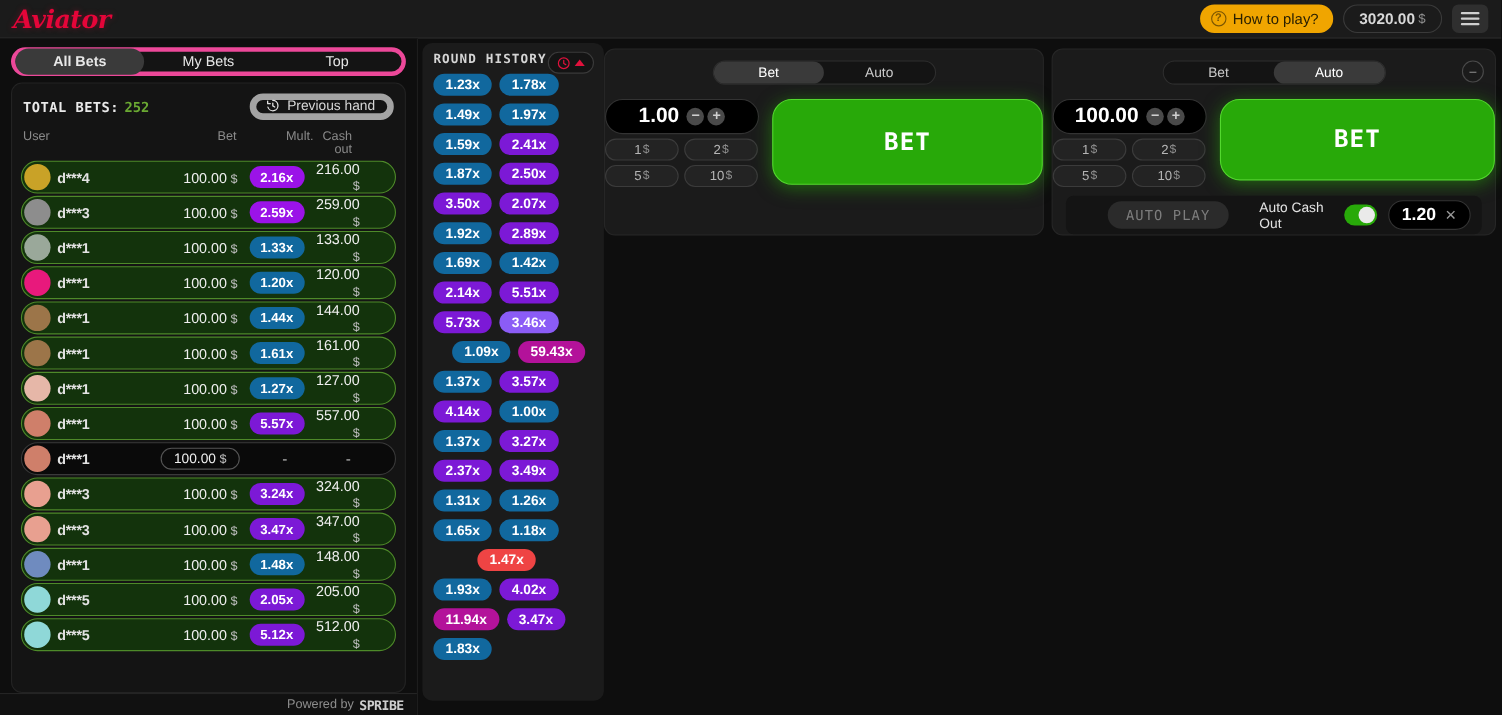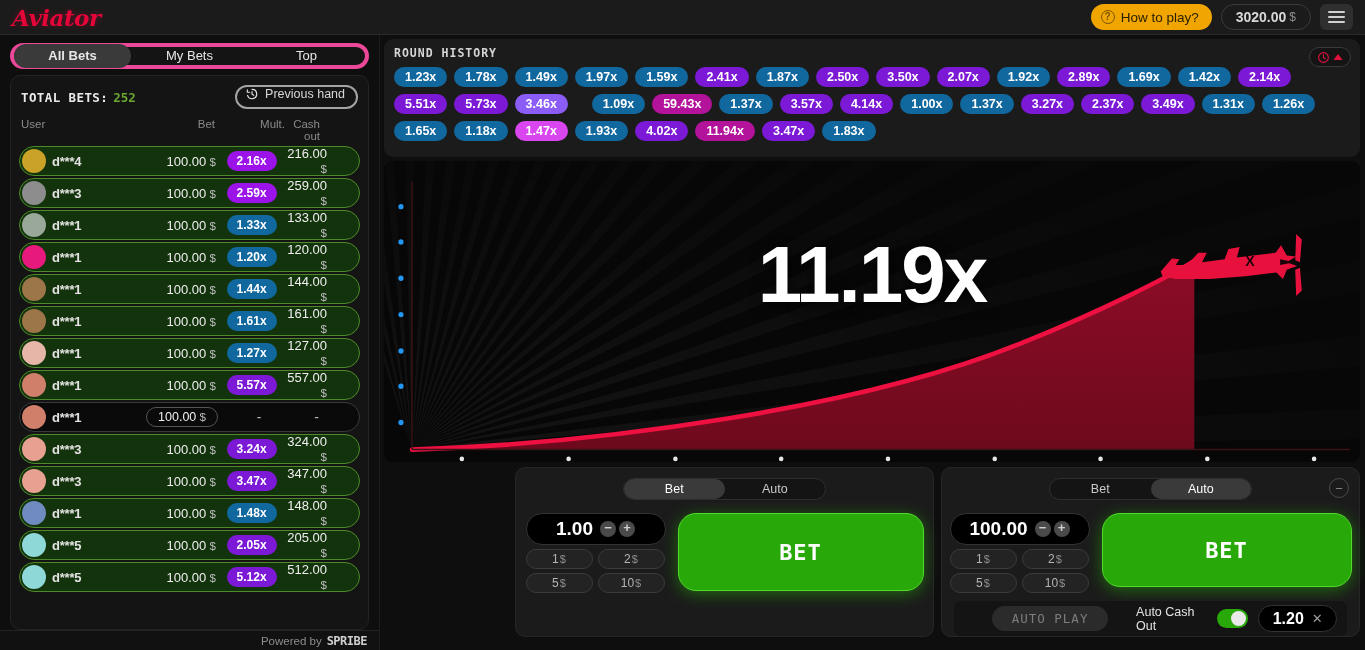--- a/index.html
+++ b/index.html
@@ -85,22 +85,22 @@
     margin: 0 10px 0 10px;
     border: 1px solid #232323; border-radius: 10px;
     background: #141414;
     flex: 1; display: flex; flex-direction: column; min-height: 0;
     overflow: hidden;
   }
   .totals { display: flex; align-items: center; padding: 9px 10px 5px 10px; }
   .totals-label { font-family: "DejaVu Sans Mono", monospace; font-size: 12.5px; font-weight: bold; letter-spacing: 0.4px; color: #e9e9e9; }
   .totals-count { font-family: "DejaVu Sans Mono", monospace; font-size: 12.5px; font-weight: bold; color: #6aa832; margin-left: 5px; }
   .prev-hand {
-    margin-left: auto; border: 2px solid #a3a3a3; border-radius: 13px;
-    height: 24px; display: flex; align-items: flex-start; gap: 6px;
+    margin-left: auto; border: 6px solid #a3a3a3; border-radius: 13px;
+    height: 24px; display: flex; align-items: flex-end; gap: 6px;
     padding: 0 11px 0 8px; font-size: 12.5px; color: #d7d7d7; cursor: pointer;
   }
   .hist-ic { width: 14px; height: 14px; }
 
   .cols { display: flex; padding: 4px 10px 4px 10px; font-size: 11.5px; color: #8a8a8a; }
   .c-user { width: 122px; }
   .c-bet  { width: 72px; text-align: right; }
   .c-mult { width: 70px; text-align: right; }
   .c-cash { flex: 1; text-align: right; padding-right: 38px; }
 
@@ -142,21 +142,21 @@
     border-top: 1px solid #242424;
     display: flex; align-items: center; padding: 0 12px;
     font-size: 11.5px; color: #9a9a9a;
   }
   .pf { color: #9a9a9a; display:flex; align-items:center; gap:5px;margin-top:40px;}
   .pf-ic { width: 12px; height: 12px; }
   .spribe { margin-left: auto; display: flex; align-items: center; gap: 5px; color:#8d8d8d; }
   .spribe b { font-family: "DejaVu Sans Mono", monospace; letter-spacing: -0.5px; color: #cfcfcf; font-size: 12px;}
 
   
-  .right { flex: 1; display: flex; flex-direction: column; padding: 4px 5px 13px 4px; min-width:0;align-items:flex-end; }
+  .right { flex: 1; display: flex; flex-direction: row; padding: 4px 5px 13px 4px; min-width:0; }
 
   .history {
     background: #1b1b1b; border-radius: 9px;
     padding: 7px 10px 8px 10px; position: relative;
     min-height: 118px;
   }
   .history-title {
     font-family: "DejaVu Sans Mono", monospace;
     font-size: 11.5px; font-weight: bold; letter-spacing: 1px; color: #d5d5d5;
     margin-bottom: 7px;
@@ -498,21 +498,21 @@
             <div class="hpill" style="background: rgb(124, 25, 214);">4.14x</div>
             <div class="hpill" style="background: rgb(17, 104, 158);">1.00x</div>
             <div class="hpill" style="background: rgb(17, 104, 158);">1.37x</div>
             <div class="hpill" style="background: rgb(124, 25, 214);">3.27x</div>
             <div class="hpill" style="background: rgb(124, 25, 214);">2.37x</div>
             <div class="hpill" style="background: rgb(124, 25, 214);">3.49x</div>
             <div class="hpill" style="background: rgb(17, 104, 158);">1.31x</div>
             <div class="hpill" style="background: rgb(17, 104, 158);">1.26x</div>
             <div class="hpill" style="background: rgb(17, 104, 158);">1.65x</div>
             <div class="hpill" style="background: rgb(17, 104, 158);">1.18x</div>
-            <div class="hpill" style="background: #d946ef;">1.47x</div>
+            <div class="hpill" style="background: #ef4444; margin-left: 40px;">1.47x</div>
             <div class="hpill" style="background: rgb(17, 104, 158);">1.93x</div>
             <div class="hpill" style="background: rgb(124, 25, 214);">4.02x</div>
             <div class="hpill" style="background: rgb(179, 18, 154);">11.94x</div>
             <div class="hpill" style="background: rgb(124, 25, 214);">3.47x</div>
             <div class="hpill" style="background: rgb(17, 104, 158);">1.83x</div>
           </div>
       </div>
 
       <div class="canvas-wrap">
         <svg viewBox="0 0 978 290" preserveAspectRatio="none">

